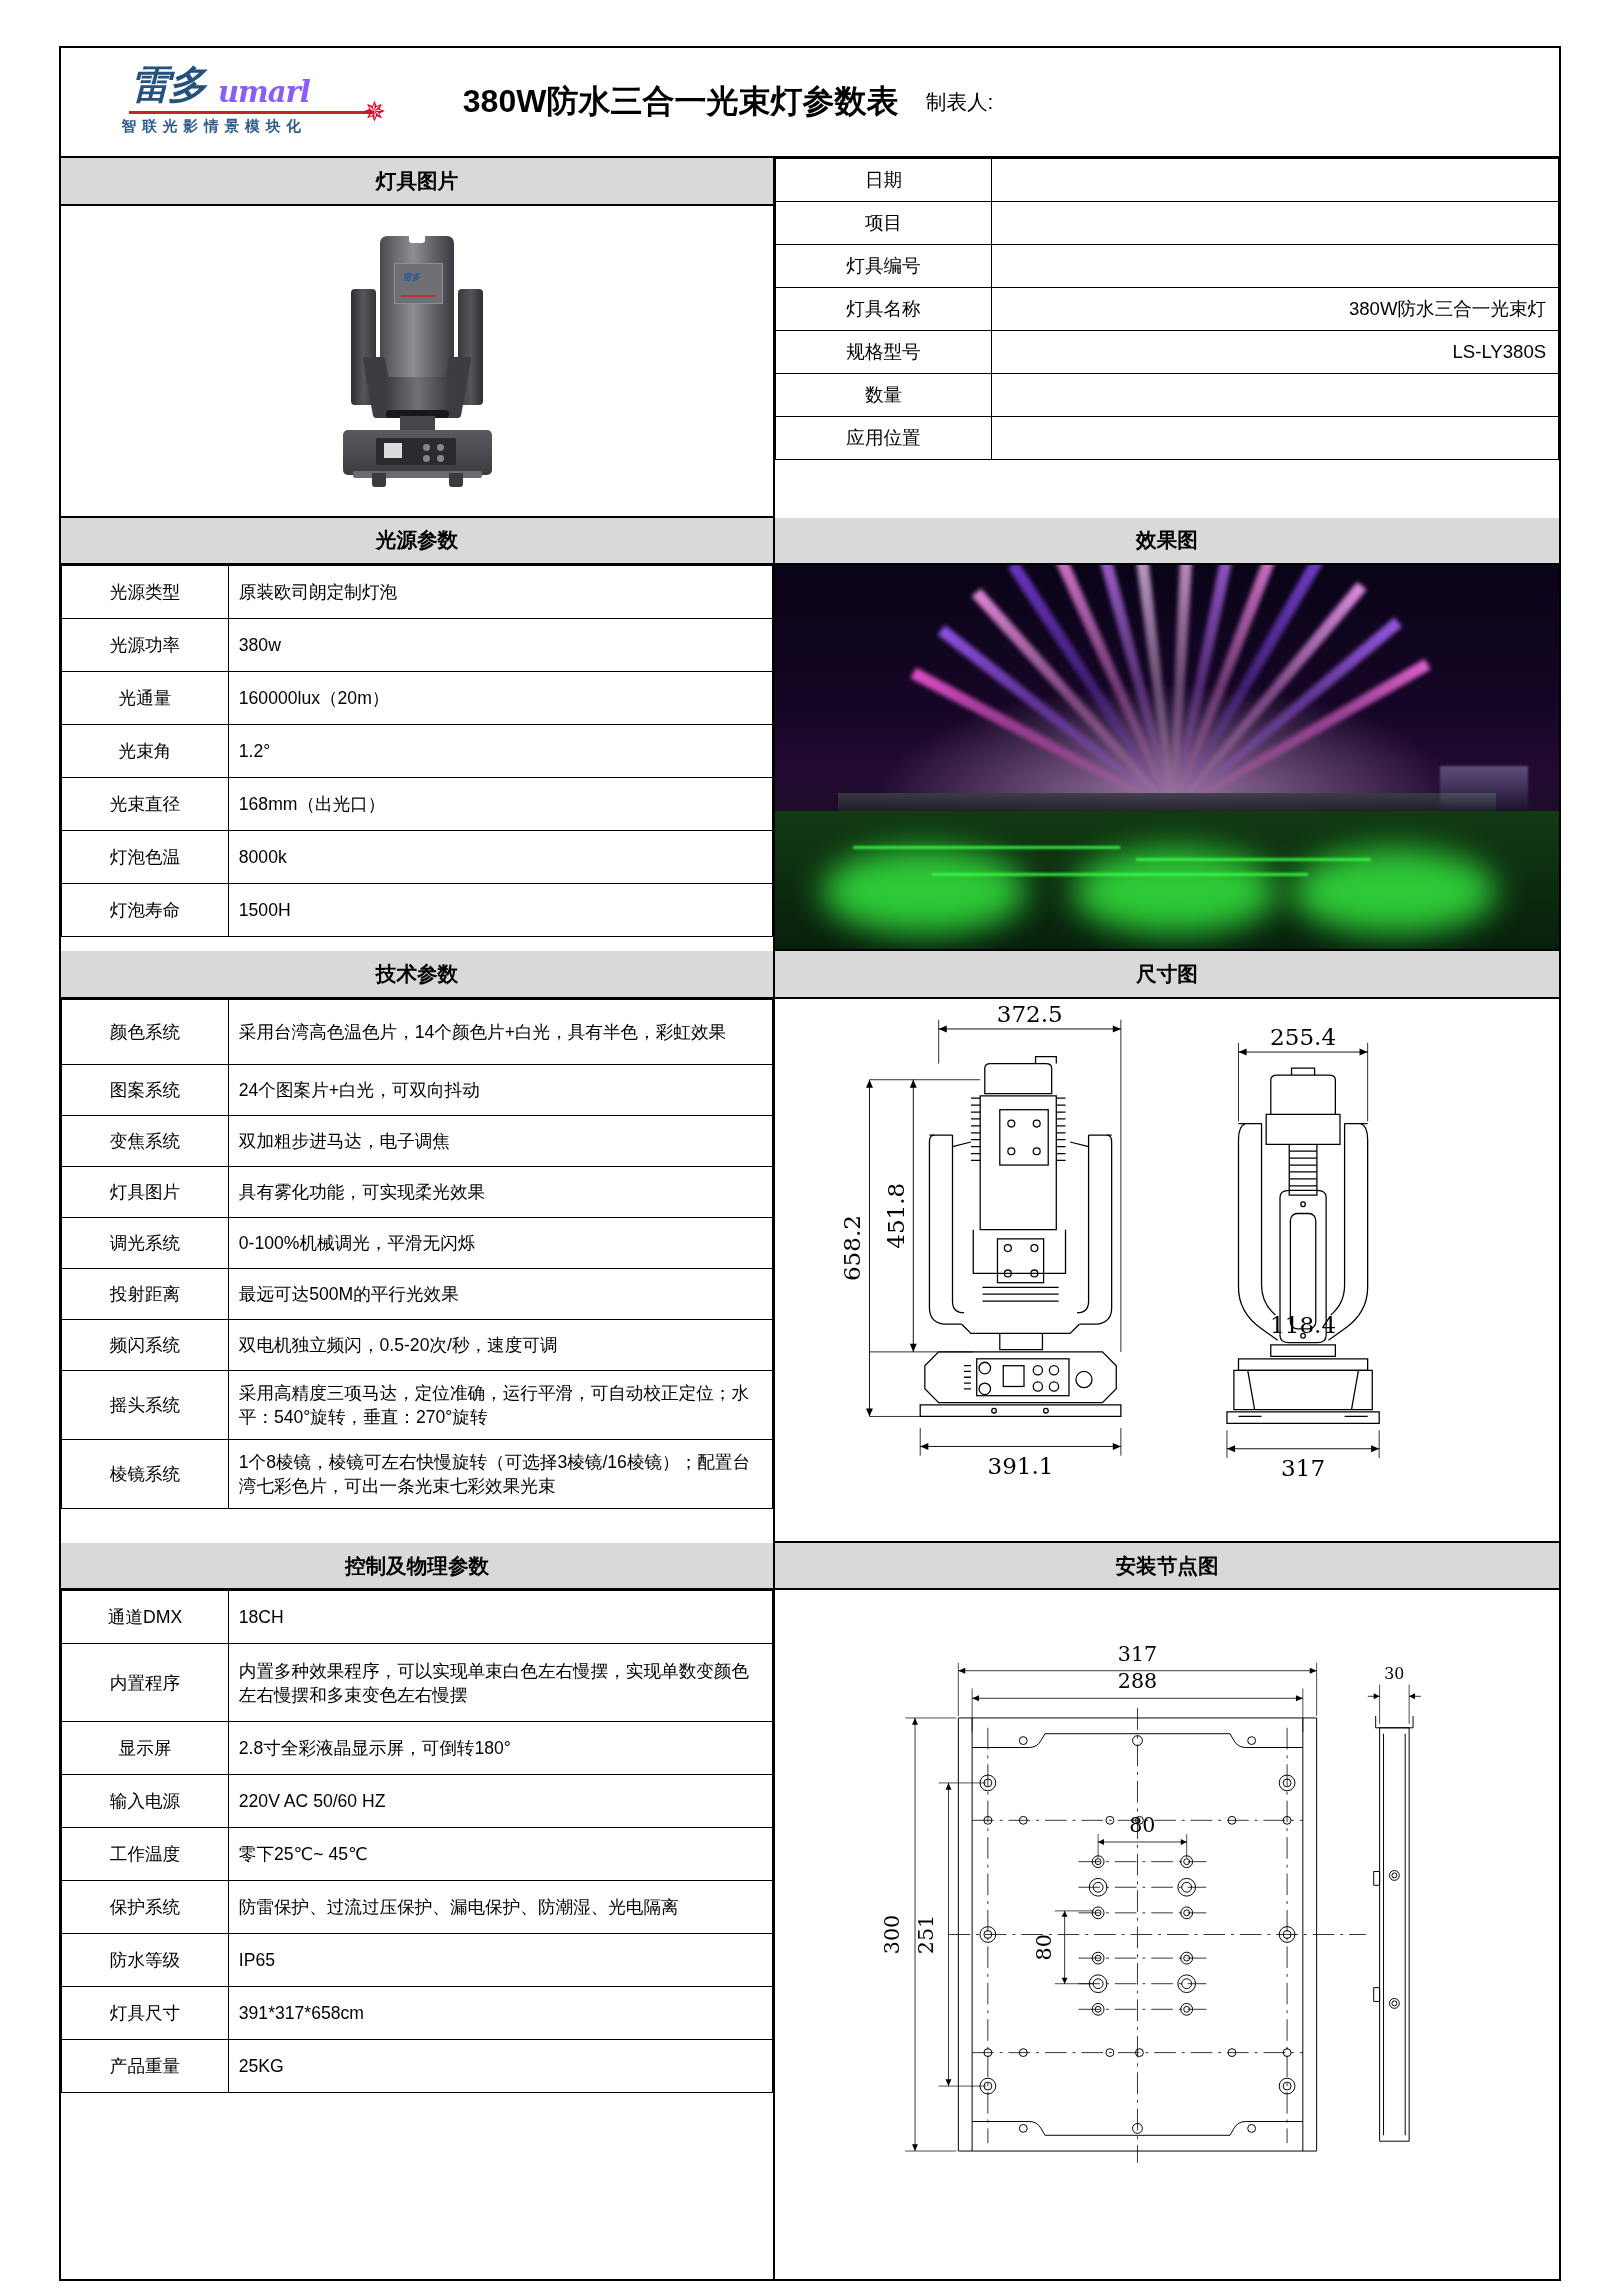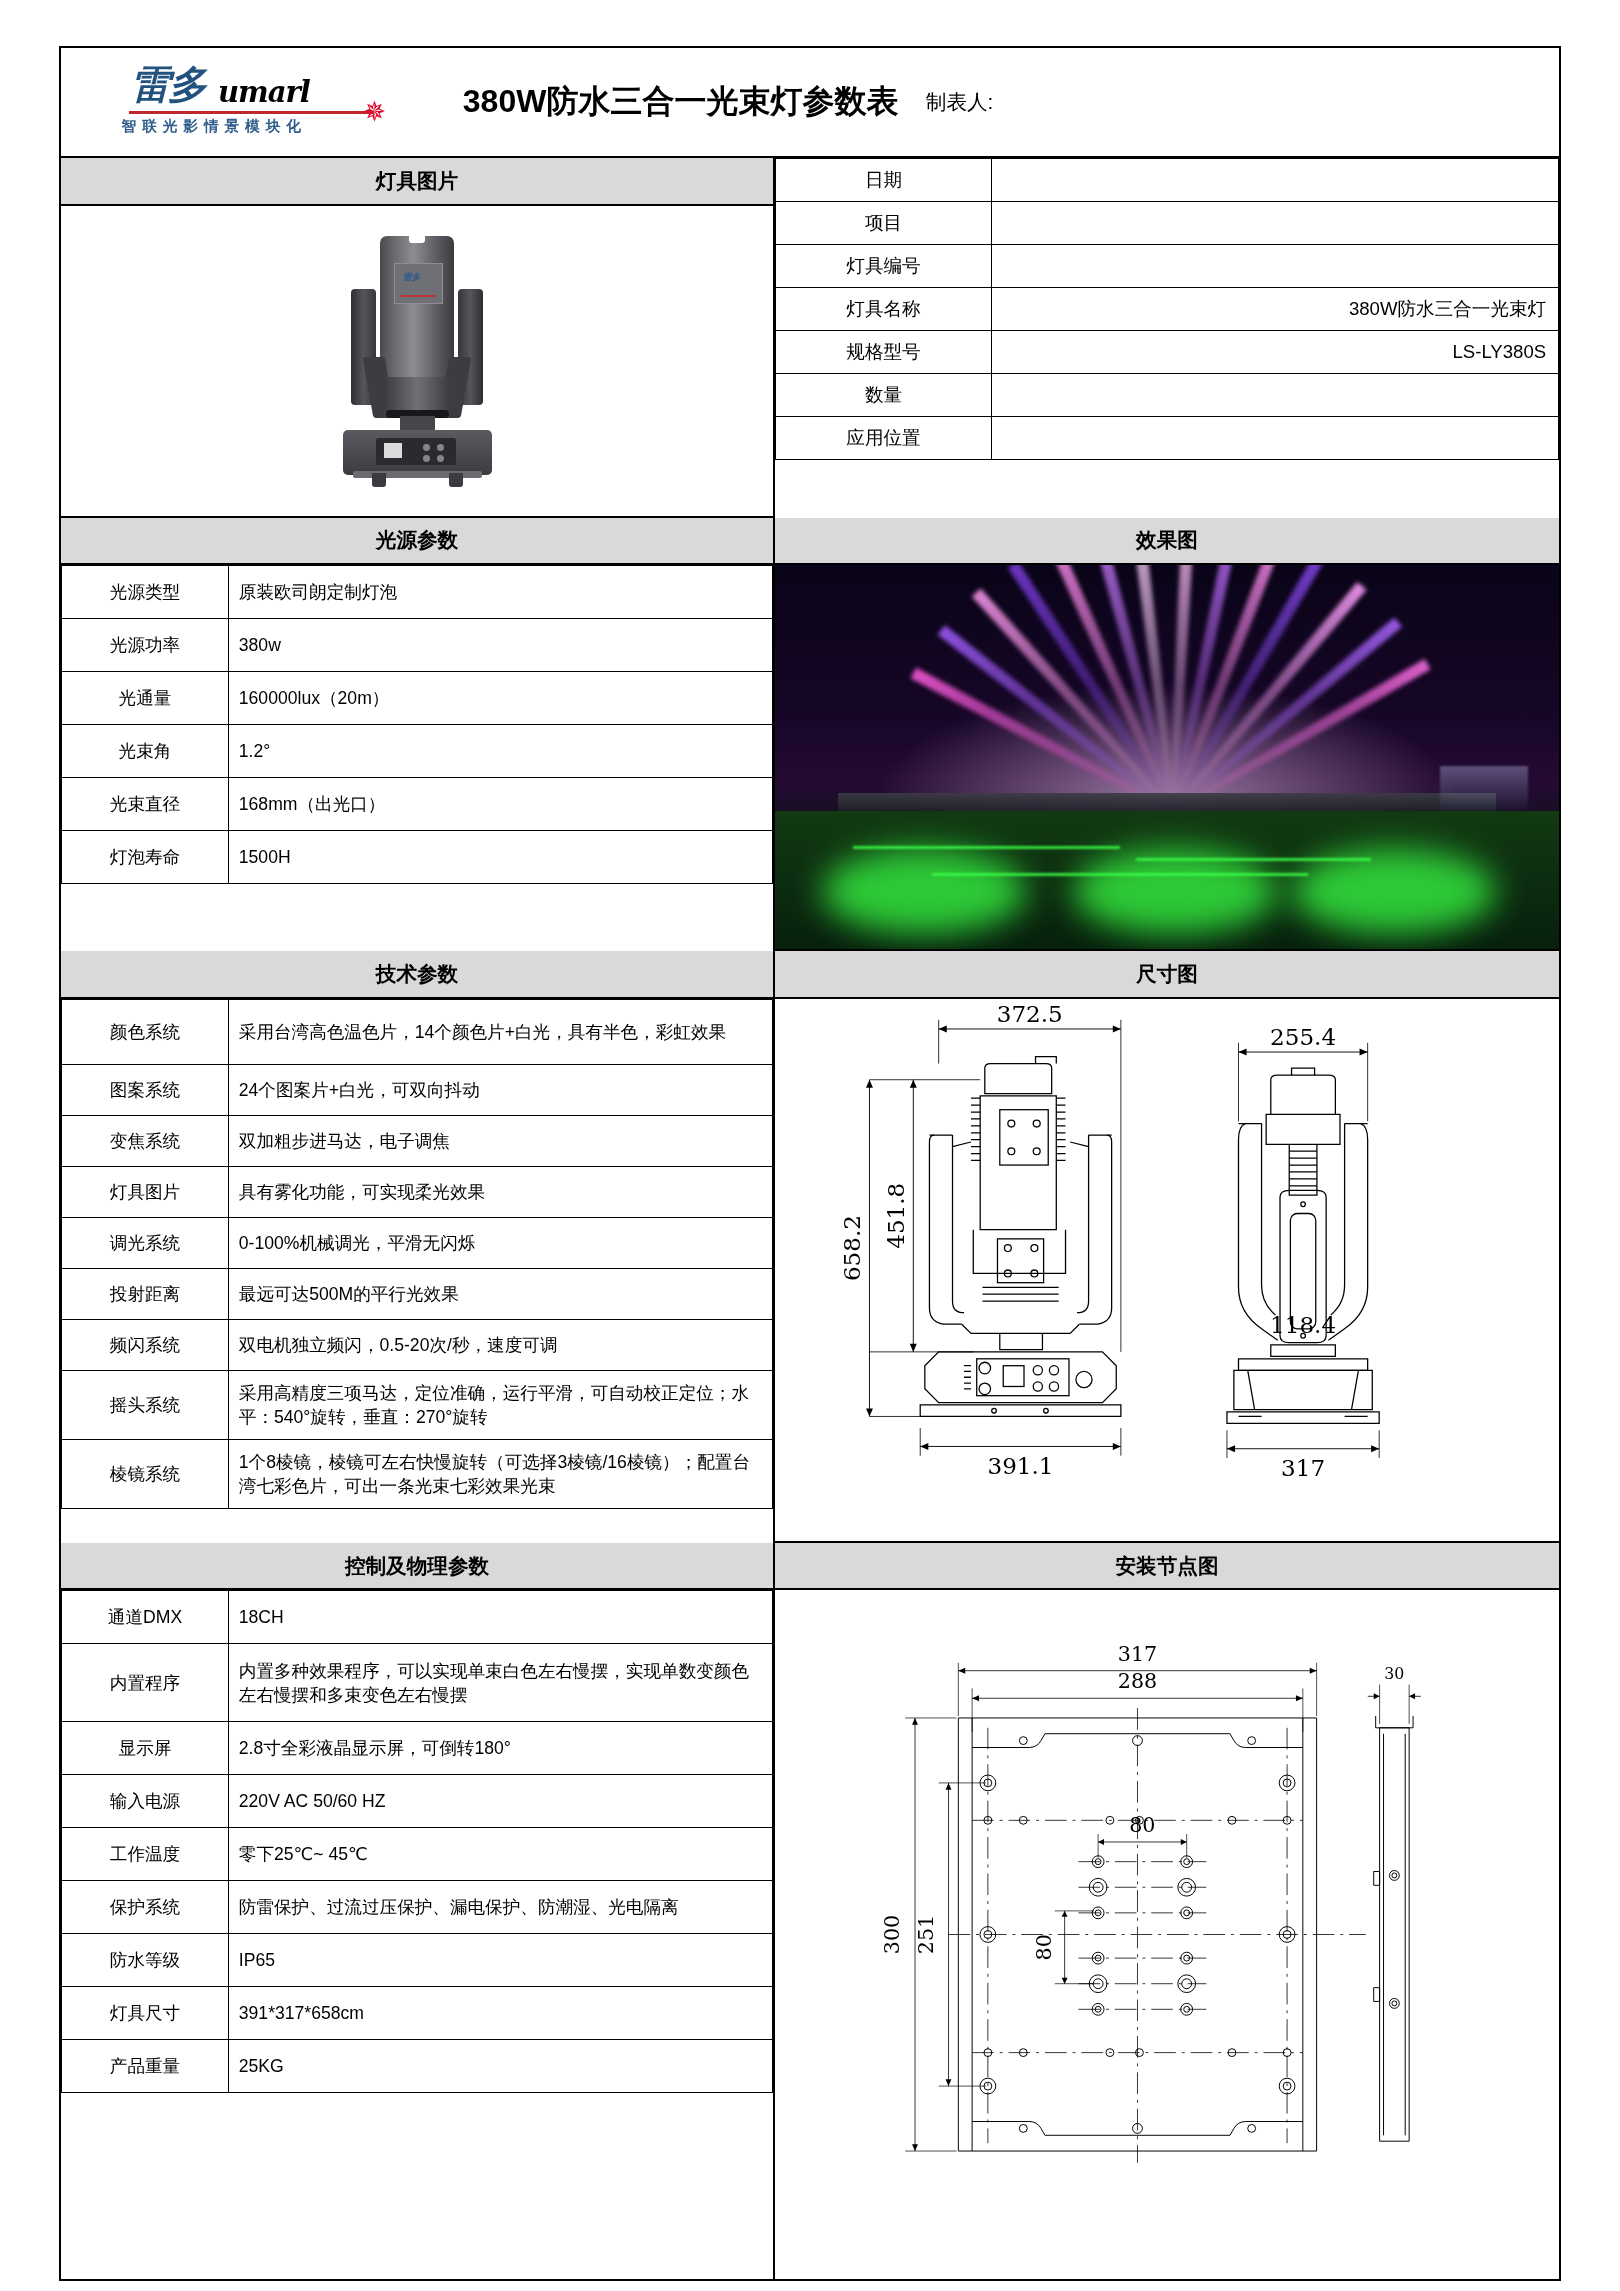--- a/index.html
+++ b/index.html
@@ -12,21 +12,21 @@
   .page{position:relative;width:1620px;height:2292px;box-sizing:border-box;padding:46px 59px 0 59px;}
   .sheet{border:2.9px solid #000;width:100%;box-sizing:border-box;}
 
   
   .hdr{display:flex;align-items:center;height:108px;border-bottom:2px solid #000;}
   .logo-cell{width:392px;height:100%;position:relative;flex:0 0 392px;}
   .logo-art{position:absolute;left:39px;top:5.9px;width:333px;height:94px;}
   .logo-cn{font-family:"DejaVu Serif","Liberation Serif",serif;font-size:39px;font-weight:bold;
            font-style:italic;color:#24527f;letter-spacing:-2px;position:absolute;left:31px;top:3.9px;}
   .logo-en{font-family:"DejaVu Serif","Liberation Serif",serif;font-size:29px;font-style:italic;
-           font-weight:bold;color:#000000;position:absolute;left:118px;top:21.6px;letter-spacing:-1px;}
+           font-weight:bold;color:#8b5cf6;position:absolute;left:118px;top:21.6px;letter-spacing:-1px;}
   .logo-rule{position:absolute;left:29px;top:57px;width:245px;height:2.9px;background:#c0272d;}
   .logo-star{position:absolute;left:263px;top:45px;width:25.5px;height:25.5px;color:#e4002b;font-size:27.4px;line-height:25.5px;}
   .logo-tag{position:absolute;left:21.6px;top:63px;font-family:"DejaVu Serif","Liberation Serif",serif;
             font-size:14.7px;color:#2f5c8a;letter-spacing:5.9px;font-weight:bold;white-space:nowrap;}
   .hdr-title{flex:1;display:flex;align-items:center;justify-content:flex-start;padding-left:9.8px;}
   .title-main{font-size:32px;font-weight:bold;letter-spacing:0px;}
   .title-sub{font-size:20.6px;margin-left:27.4px;font-weight:normal;}
 
   
   .row{display:flex;}
@@ -205,20 +205,24 @@
           </tr>
           <tr>
             <td class="k" style="height:53px">光束角</td>
             <td class="v">1.2°</td>
           </tr>
           <tr>
             <td class="k" style="height:53px">光束直径</td>
             <td class="v">168mm（出光口）</td>
           </tr>
           <tr>
+            <td class="k" style="height:53px">灯泡色温</td>
+            <td class="v">8000k</td>
+          </tr>
+          <tr>
             <td class="k" style="height:53px">灯泡寿命</td>
             <td class="v">1500H</td>
           </tr>
         </tbody>
       </table>
     </div>
 
     <div class="colR">
       <div class="band">效果图</div>
       <div class="fx-photo">

